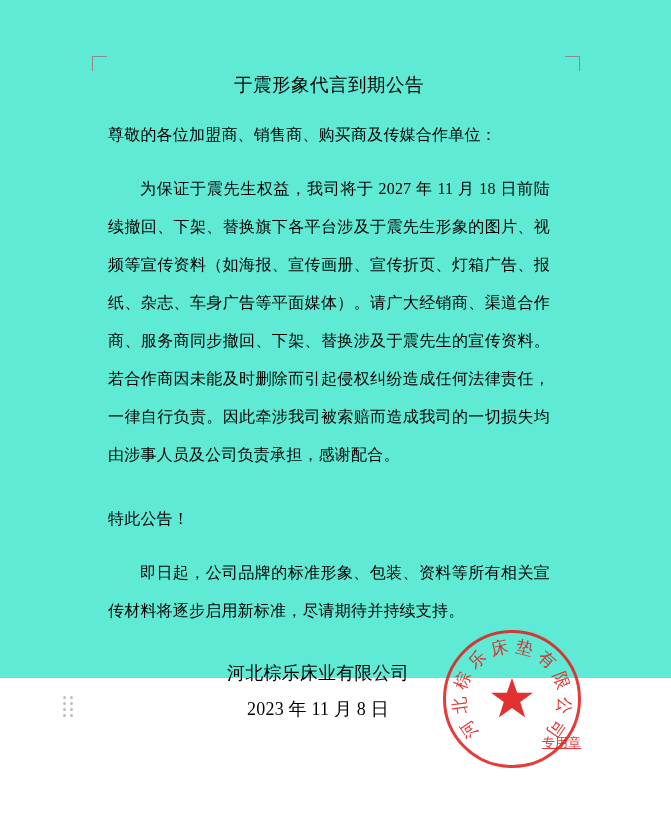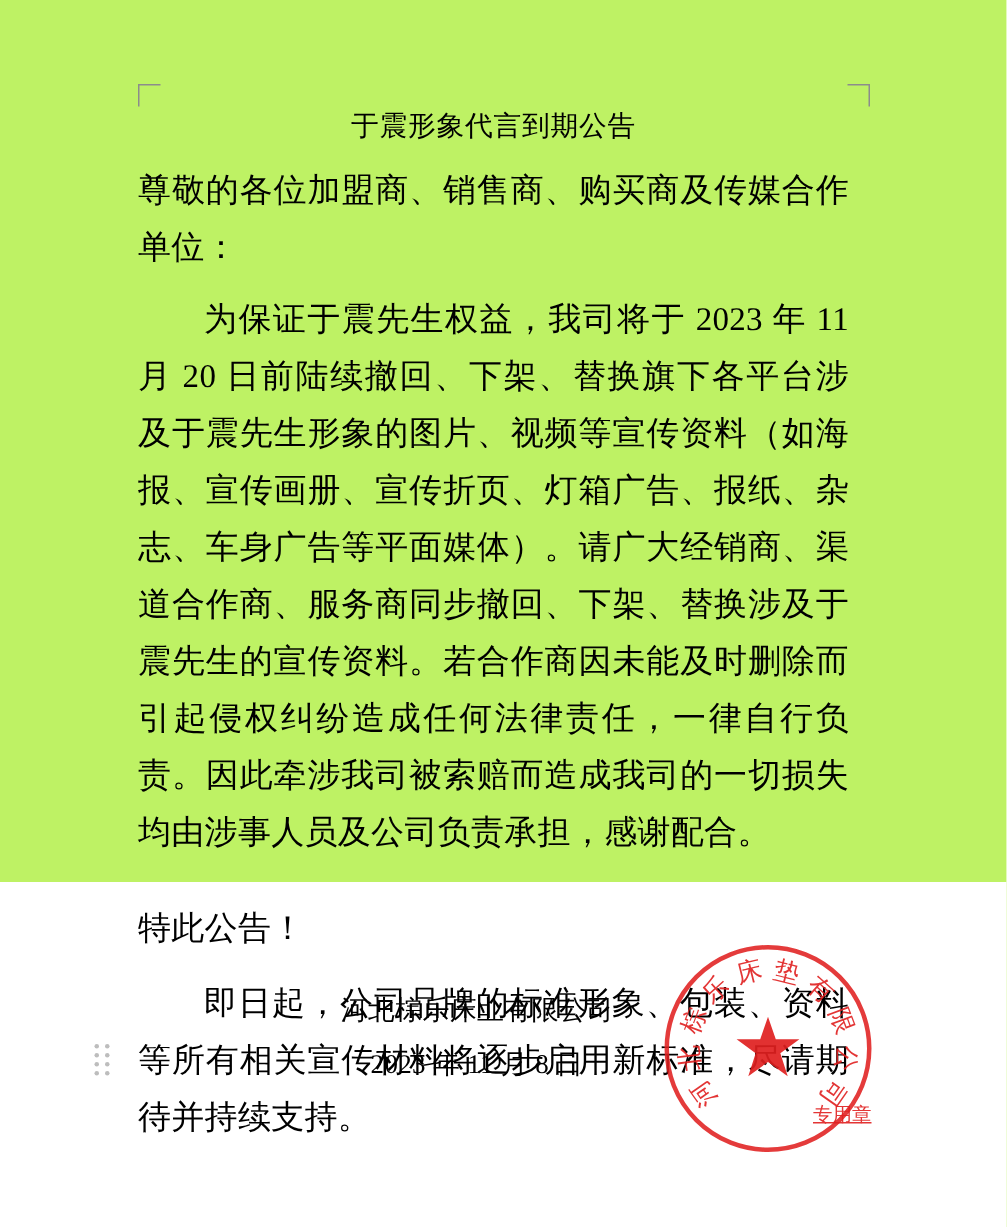--- a/index.html
+++ b/index.html
@@ -15,22 +15,22 @@
     color: #000000;
     overflow: hidden;
   }
 
   
   .page {
     position: absolute;
     left: 0;
     top: 0;
     width: 671px;
-    height: 588px;
-    background: #bef264;
+    height: 678px;
+    background: #5eead4;
   }
 
   
   .mark {
     position: absolute;
     border-color: #8c8c8c;
     border-style: solid;
     border-width: 0;
     width: 14px;
     height: 14px;
@@ -69,22 +69,22 @@
   .doc-title {
     text-align: center;
     font-size: 18.5px;
     line-height: 30px;
     letter-spacing: 0.5px;
     margin: 0 0 8px 0;
     font-weight: normal;
   }
 
   p.para {
-    margin: 0;
-    font-size: 22px;
+    margin: 16px;
+    font-size: 16px;
     line-height: 38px;
     text-align: justify;
     text-justify: inter-ideograph;
     letter-spacing: 0.2px;
   }
   p.indent { text-indent: 2em; }
   p.gap-1 { margin-top: 9px; }
   p.gap-2 { margin-top: 10px; }
   p.gap-3 { margin-top: 12px; }
   p.gap-4 { margin-top: 26px; }
@@ -185,21 +185,21 @@
     <i></i>
     <i></i>
   </div>
 
   <div class="content">
     <h1 class="doc-title">于震形象代言到期公告</h1>
 
     <p class="para">尊敬的各位加盟商、销售商、购买商及传媒合作单位：</p>
 
 
-    <p class="para indent gap-2">为保证于震先生权益，我司将于 2023 年 11 月 20 日前陆续撤回、下架、替换旗下各平台涉及于震先生形象的图片、视频等宣传资料（如海报、宣传画册、宣传折页、灯箱广告、报纸、杂志、车身广告等平面媒体）。请广大经销商、渠道合作商、服务商同步撤回、下架、替换涉及于震先生的宣传资料。若合作商因未能及时删除而引起侵权纠纷造成任何法律责任，一律自行负责。因此牵涉我司被索赔而造成我司的一切损失均由涉事人员及公司负责承担，感谢配合。</p>
+    <p class="para indent gap-2">为保证于震先生权益，我司将于 2027 年 11 月 18 日前陆续撤回、下架、替换旗下各平台涉及于震先生形象的图片、视频等宣传资料（如海报、宣传画册、宣传折页、灯箱广告、报纸、杂志、车身广告等平面媒体）。请广大经销商、渠道合作商、服务商同步撤回、下架、替换涉及于震先生的宣传资料。若合作商因未能及时删除而引起侵权纠纷造成任何法律责任，一律自行负责。因此牵涉我司被索赔而造成我司的一切损失均由涉事人员及公司负责承担，感谢配合。</p>
 
     <p class="para gap-4">特此公告！</p>
 
     <p class="para indent gap-3">即日起，公司品牌的标准形象、包装、资料等所有相关宣传材料将逐步启用新标准，尽请期待并持续支持。</p>
   </div>
 
   <div class="sign-block">
     <div class="sign-line">河北棕乐床业有限公司</div>
     <div class="sign-line">2023 年 11 月 8 日</div>
   </div>

